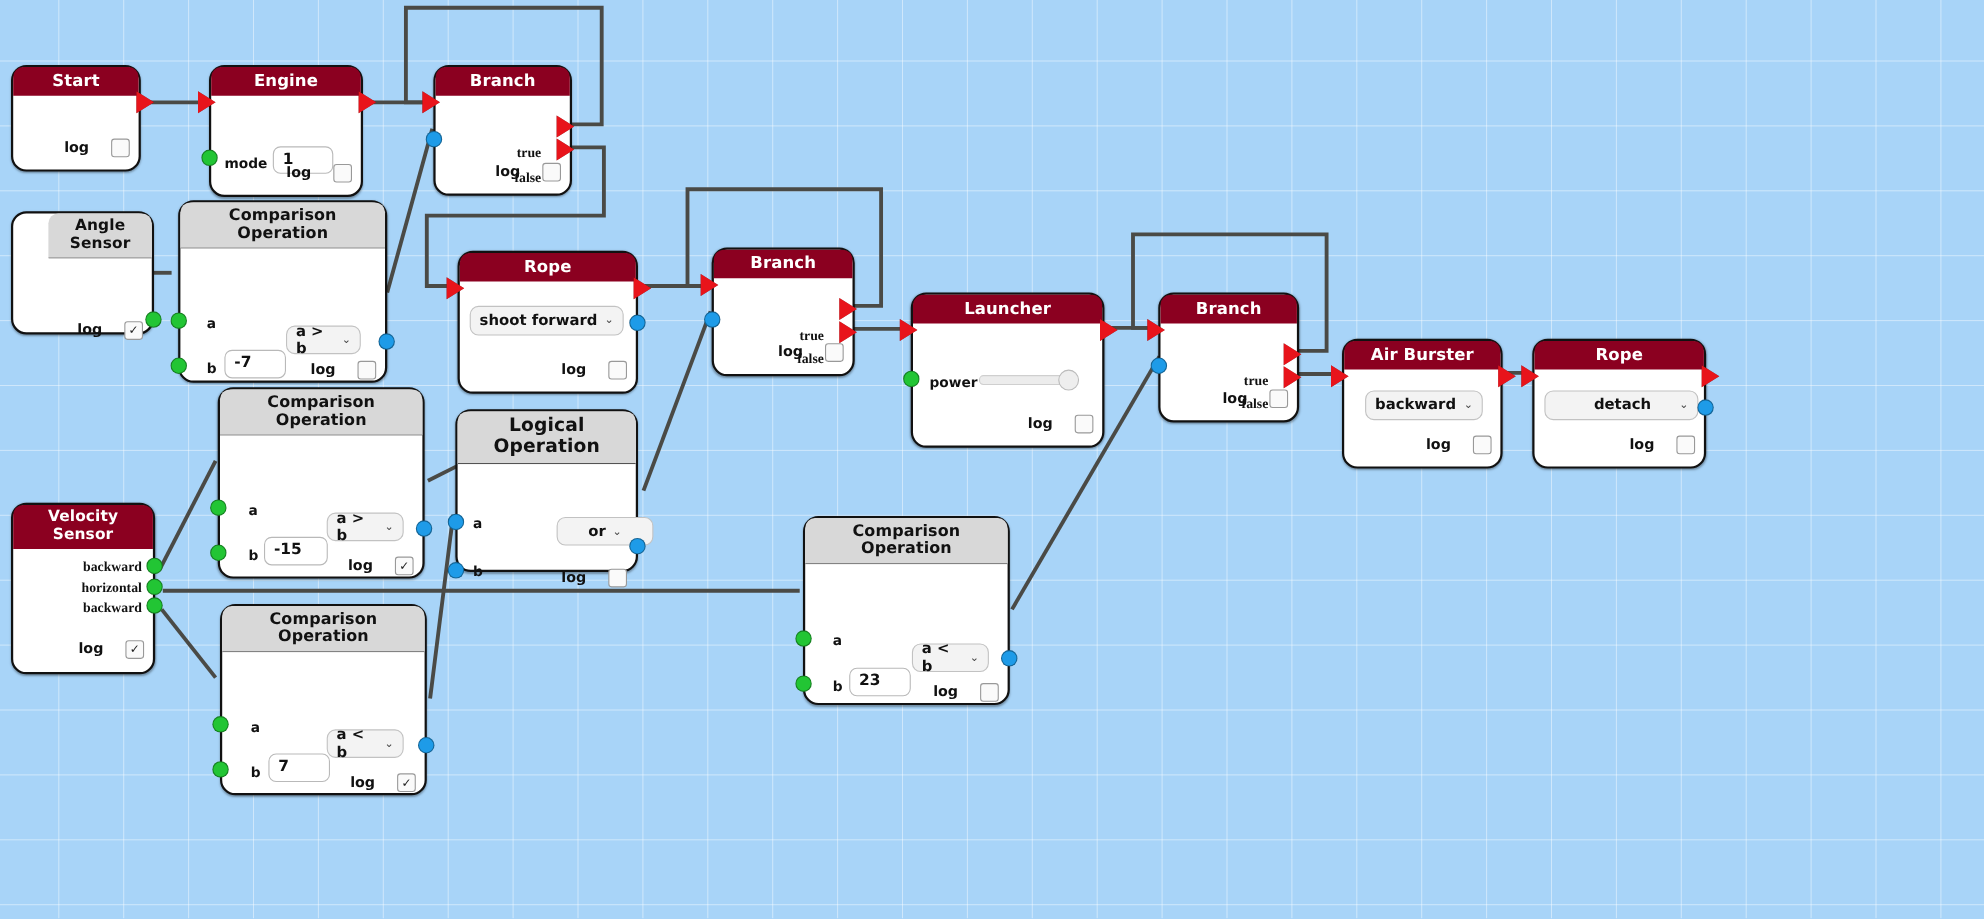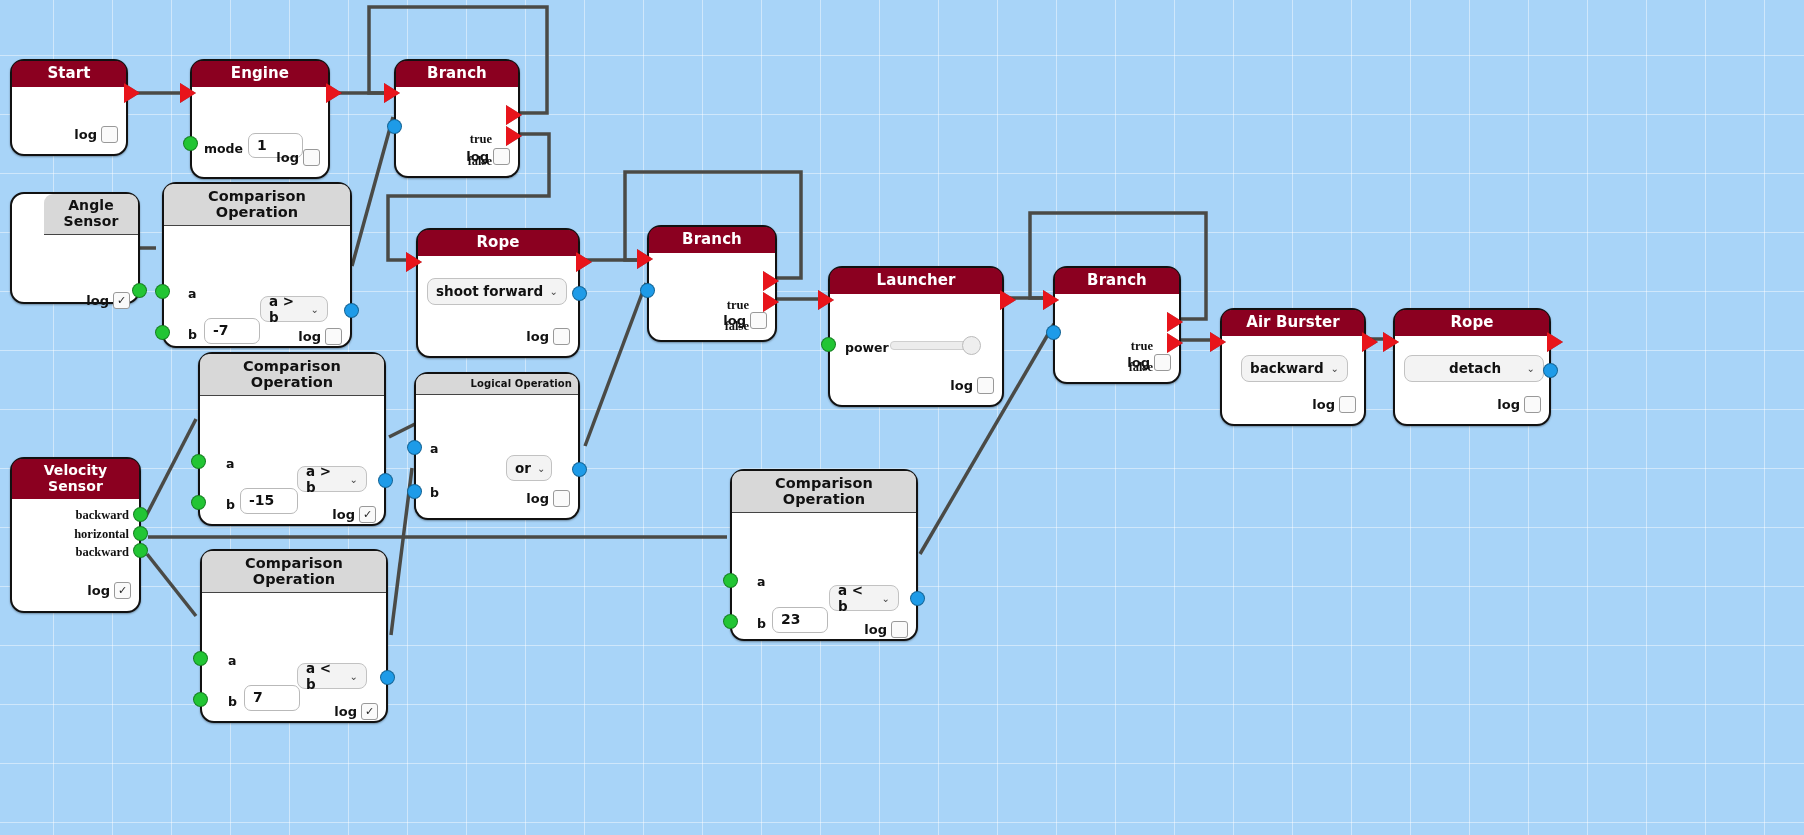--- a/index.html
+++ b/index.html
@@ -36,21 +36,21 @@
     padding:4px 6px 5px;
     box-sizing:border-box;
     letter-spacing:.1px;
   }
   .node.action > .hdr{ background:#8b0020; color:#fff; }
   .node.logic > .hdr{ background:#d8d8d8; color:#111; border-bottom:1.5px solid #444; }
   .node .body{position:relative;}
 
   .log{
     position:absolute;right:8px;bottom:6px;
-    display:flex;align-items:center;gap:4px;
+    display:flex;align-items:center;gap:20px;
     font-size:13px;font-weight:bold;color:#111;
   }
   .cbox{
     width:15px;height:15px;border:1px solid #999;border-radius:3px;background:#fafafa;
     display:inline-flex;align-items:center;justify-content:center;
     font-size:11px;color:#222;line-height:1;
   }
 
   .port{
     position:absolute;width:15px;height:15px;border-radius:50%;
@@ -336,27 +336,27 @@
       <div class="log">
         <span>log</span>
         <span class="cbox">
             <span>✓</span>
           </span>
       </div>
     </div>
   </div>
 
   <div class="node logic" style="left:414px;top:372px;width:166px;height:148px;">
-    <div class="hdr" style="font-size:10px;text-align:right;">Logical Operation</div>
+    <div class="hdr" style="font-size:17px;">Logical Operation</div>
     <div class="body" style="height:118px;">
       <span class="port flow" style="left:-9px;top:45px;"></span>
       <span class="slot" style="left:14px;top:46px;">a</span>
       <span class="port flow" style="left:-9px;top:89px;"></span>
       <span class="slot" style="left:14px;top:90px;">b</span>
-      <span class="select" style="left:90px;top:60px;width:46px;height:26px;">
+      <span class="select" style="left:90px;top:48px;width:88px;height:26px;justify-content:center;">
         <span>or</span>
         <span class="chev">⌄</span>
       </span>
       <span class="port flow" style="right:-9px;top:67px;"></span>
       <div class="log">
         <span>log</span>
         <span class="cbox"></span>
       </div>
     </div>
   </div>

